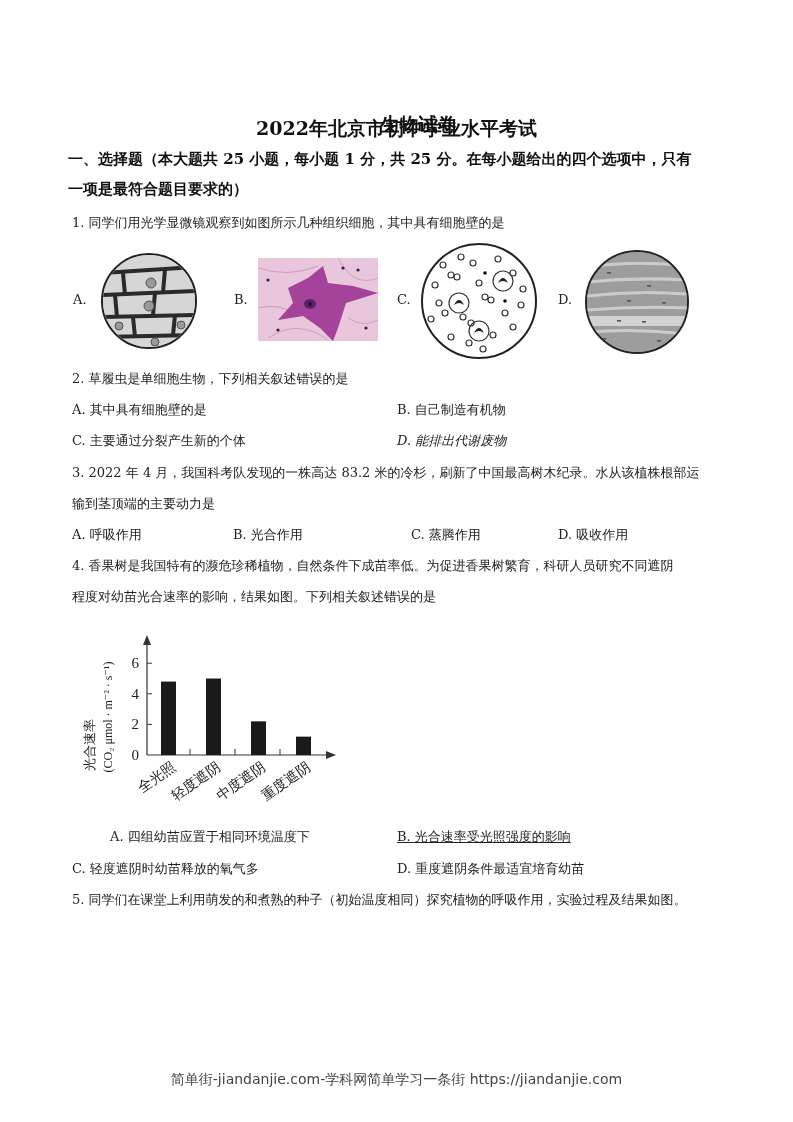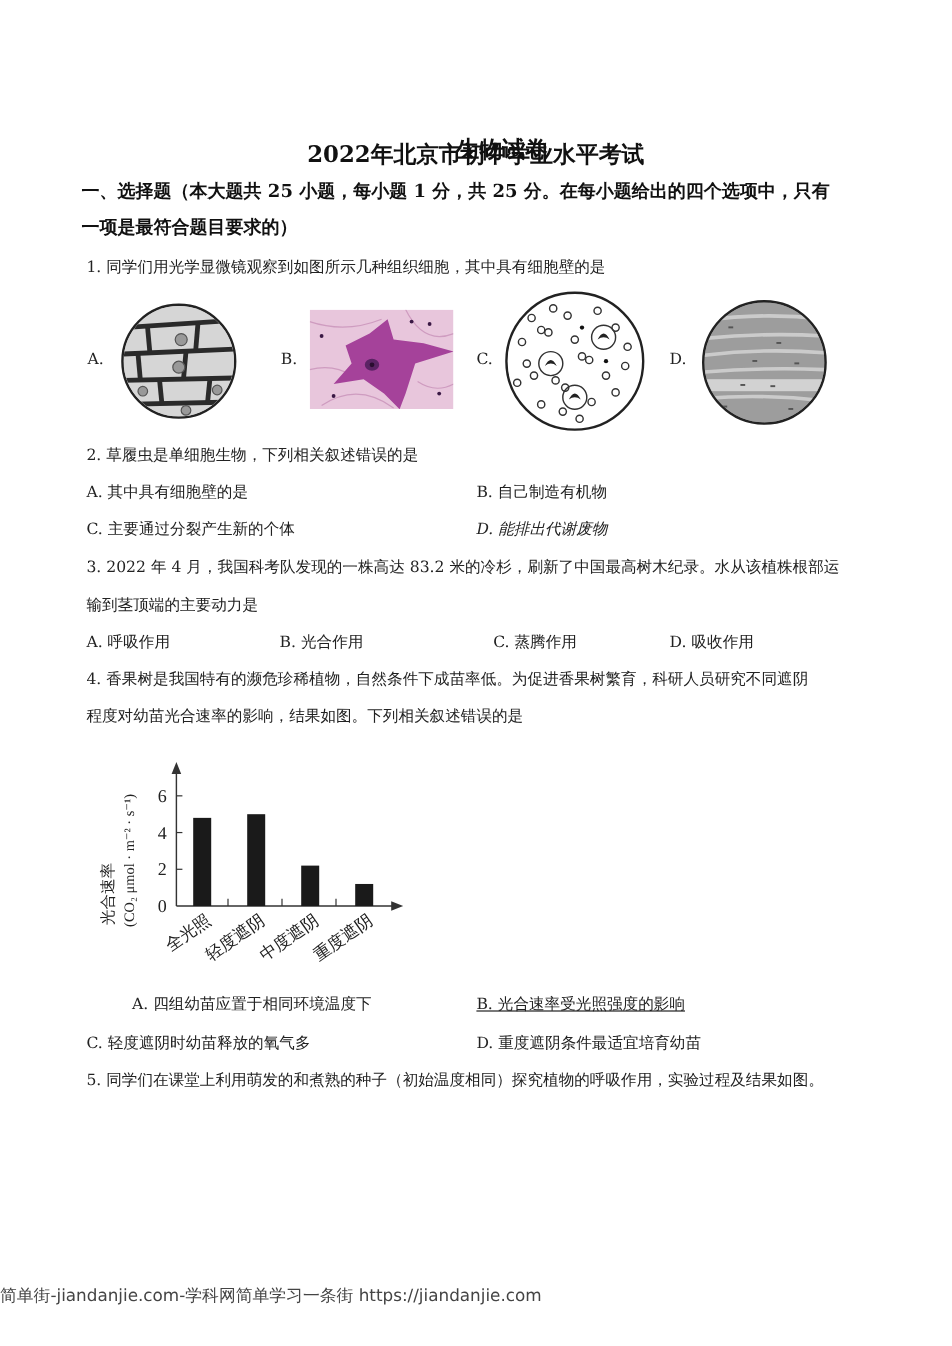--- a/index.html
+++ b/index.html
@@ -4,21 +4,21 @@
 <style>
   html, body { margin: 0; padding: 0; background: #ffffff; }
   body { width: 793px; height: 1122px; position: relative; overflow: hidden;
          font-family: "DejaVu Serif", "Liberation Serif", serif; color: #1a1a1a; }
   .abs { position: absolute; }
   .title { left: 0; width: 793px; text-align: center; font-weight: bold; font-size: 19px; color: #111; }
   .sec { left: 68px; font-weight: bold; font-size: 15px; color: #111; }
   .q { left: 72px; font-size: 13px; color: #222; white-space: nowrap; }
   .opt { font-size: 13px; color: #222; white-space: nowrap; }
   .imglabel { font-size: 13px; color: #222; }
-  .footer { left: 0; width: 793px; text-align: left; font-family: "DejaVu Sans", sans-serif; font-size: 14px; color: #444; }
+  .footer { left: 0; width: 793px; text-align: center; font-family: "DejaVu Sans", sans-serif; font-size: 14px; color: #444; }
   .circle { border-radius: 50%; border: 2px solid #222; overflow: hidden; }
   svg text { font-family: "Liberation Serif", "DejaVu Serif", serif; }
 </style>
 </head>
 <body>
 
 <div class="abs title" style="top:72px;margin-top:44px;">2022年北京市初中学业水平考试</div>
 <div class="abs title" style="top:112px;padding-left:22px;">生物试卷</div>
 
 <div class="abs sec" style="top:150px;">一、选择题（本大题共 25 小题，每小题 1 分，共 25 分。在每小题给出的四个选项中，只有</div>

